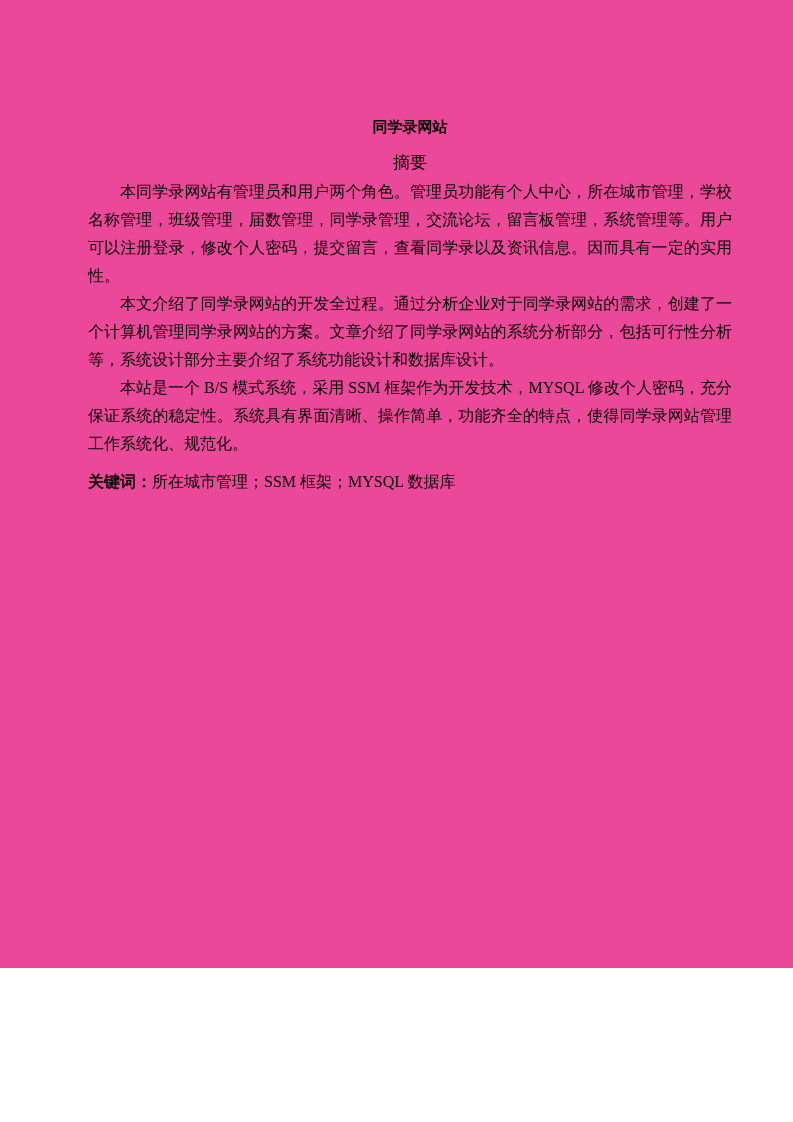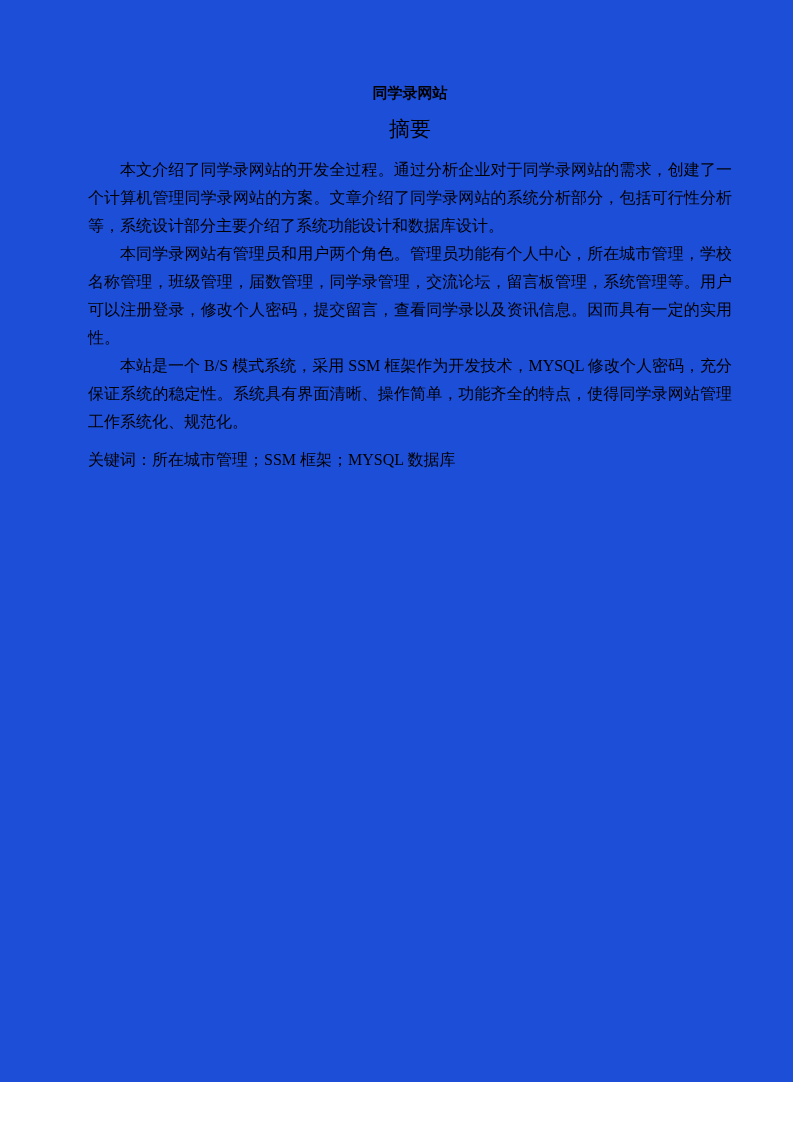--- a/index.html
+++ b/index.html
@@ -3,74 +3,74 @@
 <meta charset="utf-8">
 <style>
   html, body {
     margin: 0;
     padding: 0;
     background: #ffffff;
   }
   .page {
     position: relative;
     width: 793px;
-    height: 1082px;
-    background: #1d4ed8;
+    height: 968px;
+    background: #ec4899;
     box-sizing: border-box;
-    padding: 80px 61px 0 88px;
+    padding: 114px 61px 0 88px;
     font-family: "Liberation Serif", "DejaVu Serif", serif;
     color: #000000;
     overflow: hidden;
   }
   .doc-title {
     margin: 0;
     text-align: center;
     font-size: 15px;
     font-weight: bold;
     line-height: 26px;
   }
   .abstract-heading {
-    margin: 8px 0 12px 0;
+    margin: 8px 0 0 0;
     text-align: center;
-    font-size: 21px;
+    font-size: 17px;
     font-weight: normal;
     line-height: 30px;
   }
   .abstract-body {
     margin: 0;
   }
   .para {
     margin: 0;
     font-size: 16px;
     line-height: 28px;
     text-align: justify;
     text-indent: 2em;
     word-break: break-all;
   }
   .keywords-line {
     margin: 10px 0 0 0;
     font-size: 16px;
     line-height: 28px;
   }
   .keywords-label {
-    font-weight: normal;
+    font-weight: bold;
   }
 </style>
 </head>
 <body>
 
 <div class="page">
 
   <h1 class="doc-title">同学录网站</h1>
 
   <h2 class="abstract-heading">摘要</h2>
 
   <div class="abstract-body">
+    <p class="para">本同学录网站有管理员和用户两个角色。管理员功能有个人中心，所在城市管理，学校名称管理，班级管理，届数管理，同学录管理，交流论坛，留言板管理，系统管理等。用户可以注册登录，修改个人密码，提交留言，查看同学录以及资讯信息。因而具有一定的实用性。</p>
     <p class="para">本文介绍了同学录网站的开发全过程。通过分析企业对于同学录网站的需求，创建了一个计算机管理同学录网站的方案。文章介绍了同学录网站的系统分析部分，包括可行性分析等，系统设计部分主要介绍了系统功能设计和数据库设计。</p>
-    <p class="para">本同学录网站有管理员和用户两个角色。管理员功能有个人中心，所在城市管理，学校名称管理，班级管理，届数管理，同学录管理，交流论坛，留言板管理，系统管理等。用户可以注册登录，修改个人密码，提交留言，查看同学录以及资讯信息。因而具有一定的实用性。</p>
     <p class="para">本站是一个 B/S 模式系统，采用 SSM 框架作为开发技术，MYSQL 修改个人密码，充分保证系统的稳定性。系统具有界面清晰、操作简单，功能齐全的特点，使得同学录网站管理工作系统化、规范化。</p>
   </div>
 
   <p class="keywords-line">
     <span class="keywords-label">关键词：</span><span>所在城市管理；SSM 框架；MYSQL 数据库</span>
   </p>
 
 </div>
 
 </body></html>

